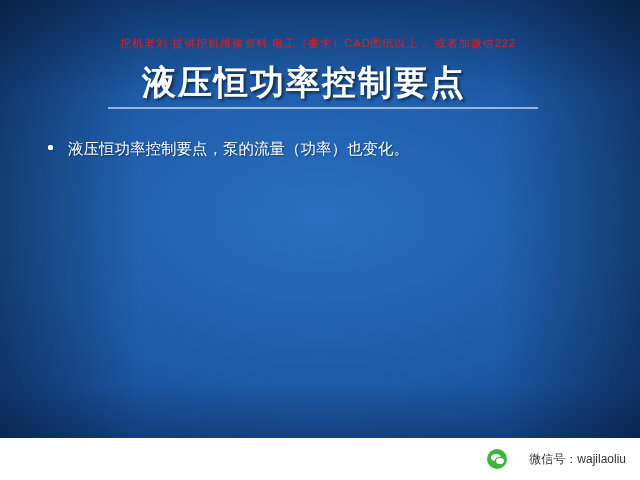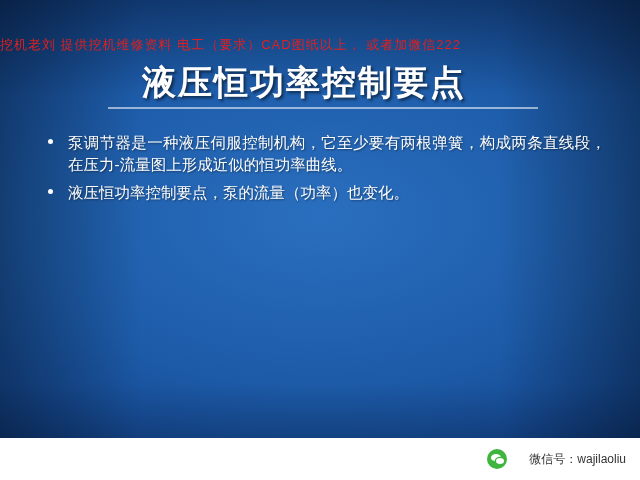--- a/index.html
+++ b/index.html
@@ -29,22 +29,22 @@
       linear-gradient(90deg, rgba(0,0,0,0.30) 0%, rgba(0,0,0,0.0) 22%, rgba(0,0,0,0.0) 78%, rgba(0,0,0,0.32) 100%),
       linear-gradient(180deg, rgba(0,0,0,0.28) 0%, rgba(0,0,0,0.0) 20%, rgba(0,0,0,0.0) 80%, rgba(0,0,0,0.30) 100%);
     pointer-events: none;
   }
 
   .topbar {
     position: absolute;
     top: 36px;
     left: 0;
     width: 516px;
-    text-align: left;
-    font-size: 13px;
+    text-align: right;
+    font-size: 11px;
     color: #e02020;
     letter-spacing: 1px;
     white-space: nowrap;
     z-index: 3;
     font-family: "Liberation Sans", sans-serif;
   }
 
   .title {
     position: absolute;
     top: 60px;
@@ -174,21 +174,20 @@
 
   <div class="topbar">挖机老刘   提供挖机维修资料  电工（要求）CAD图纸以上，  或者加微信222</div>
 
   <div class="title">液压恒功率控制要点</div>
   <div class="title-rule"></div>
 
   <div class="body">
     <ul class="bullets">
       <li>
         <span class="dot"></span>
-        <span>泵调节器是一种液压伺服控制机构，它至少要有两根弹簧，构成两条直线段，在压力-流量图上形成近似的恒功率曲线。</span>
       </li>
       <li>
         <span class="dot"></span>
         <span>液压恒功率控制要点，泵的流量（功率）也变化。</span>
       </li>
     </ul>
   </div>
 
   <div class="footer">整理资料：搜索关注：wajilaoliu微信公众号</div>
 

